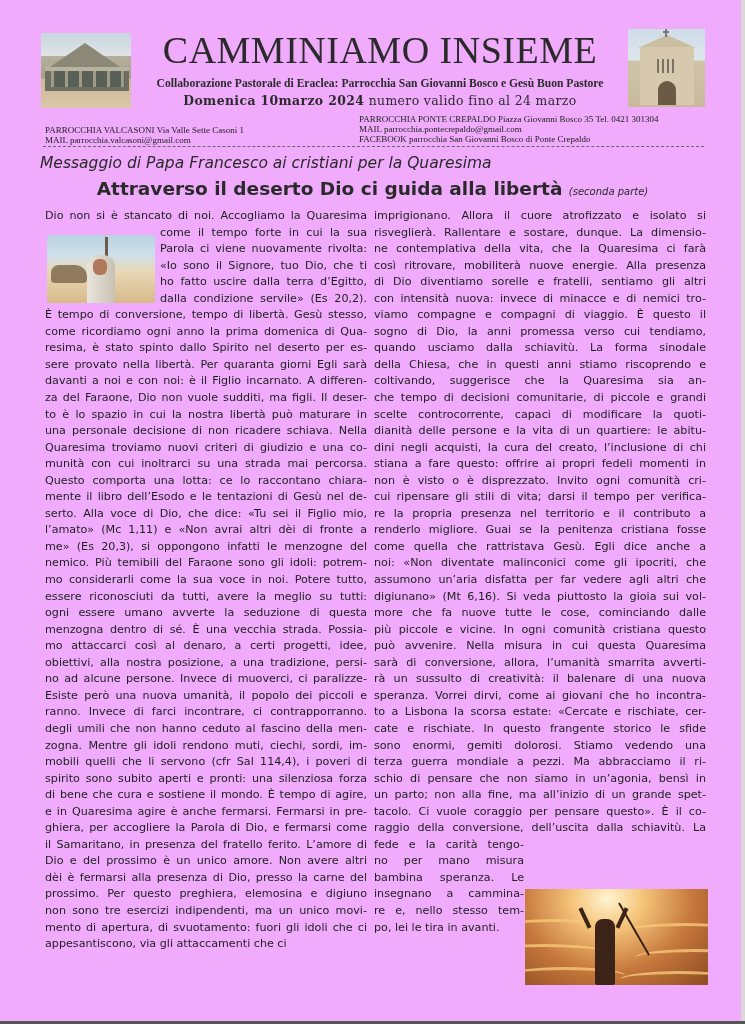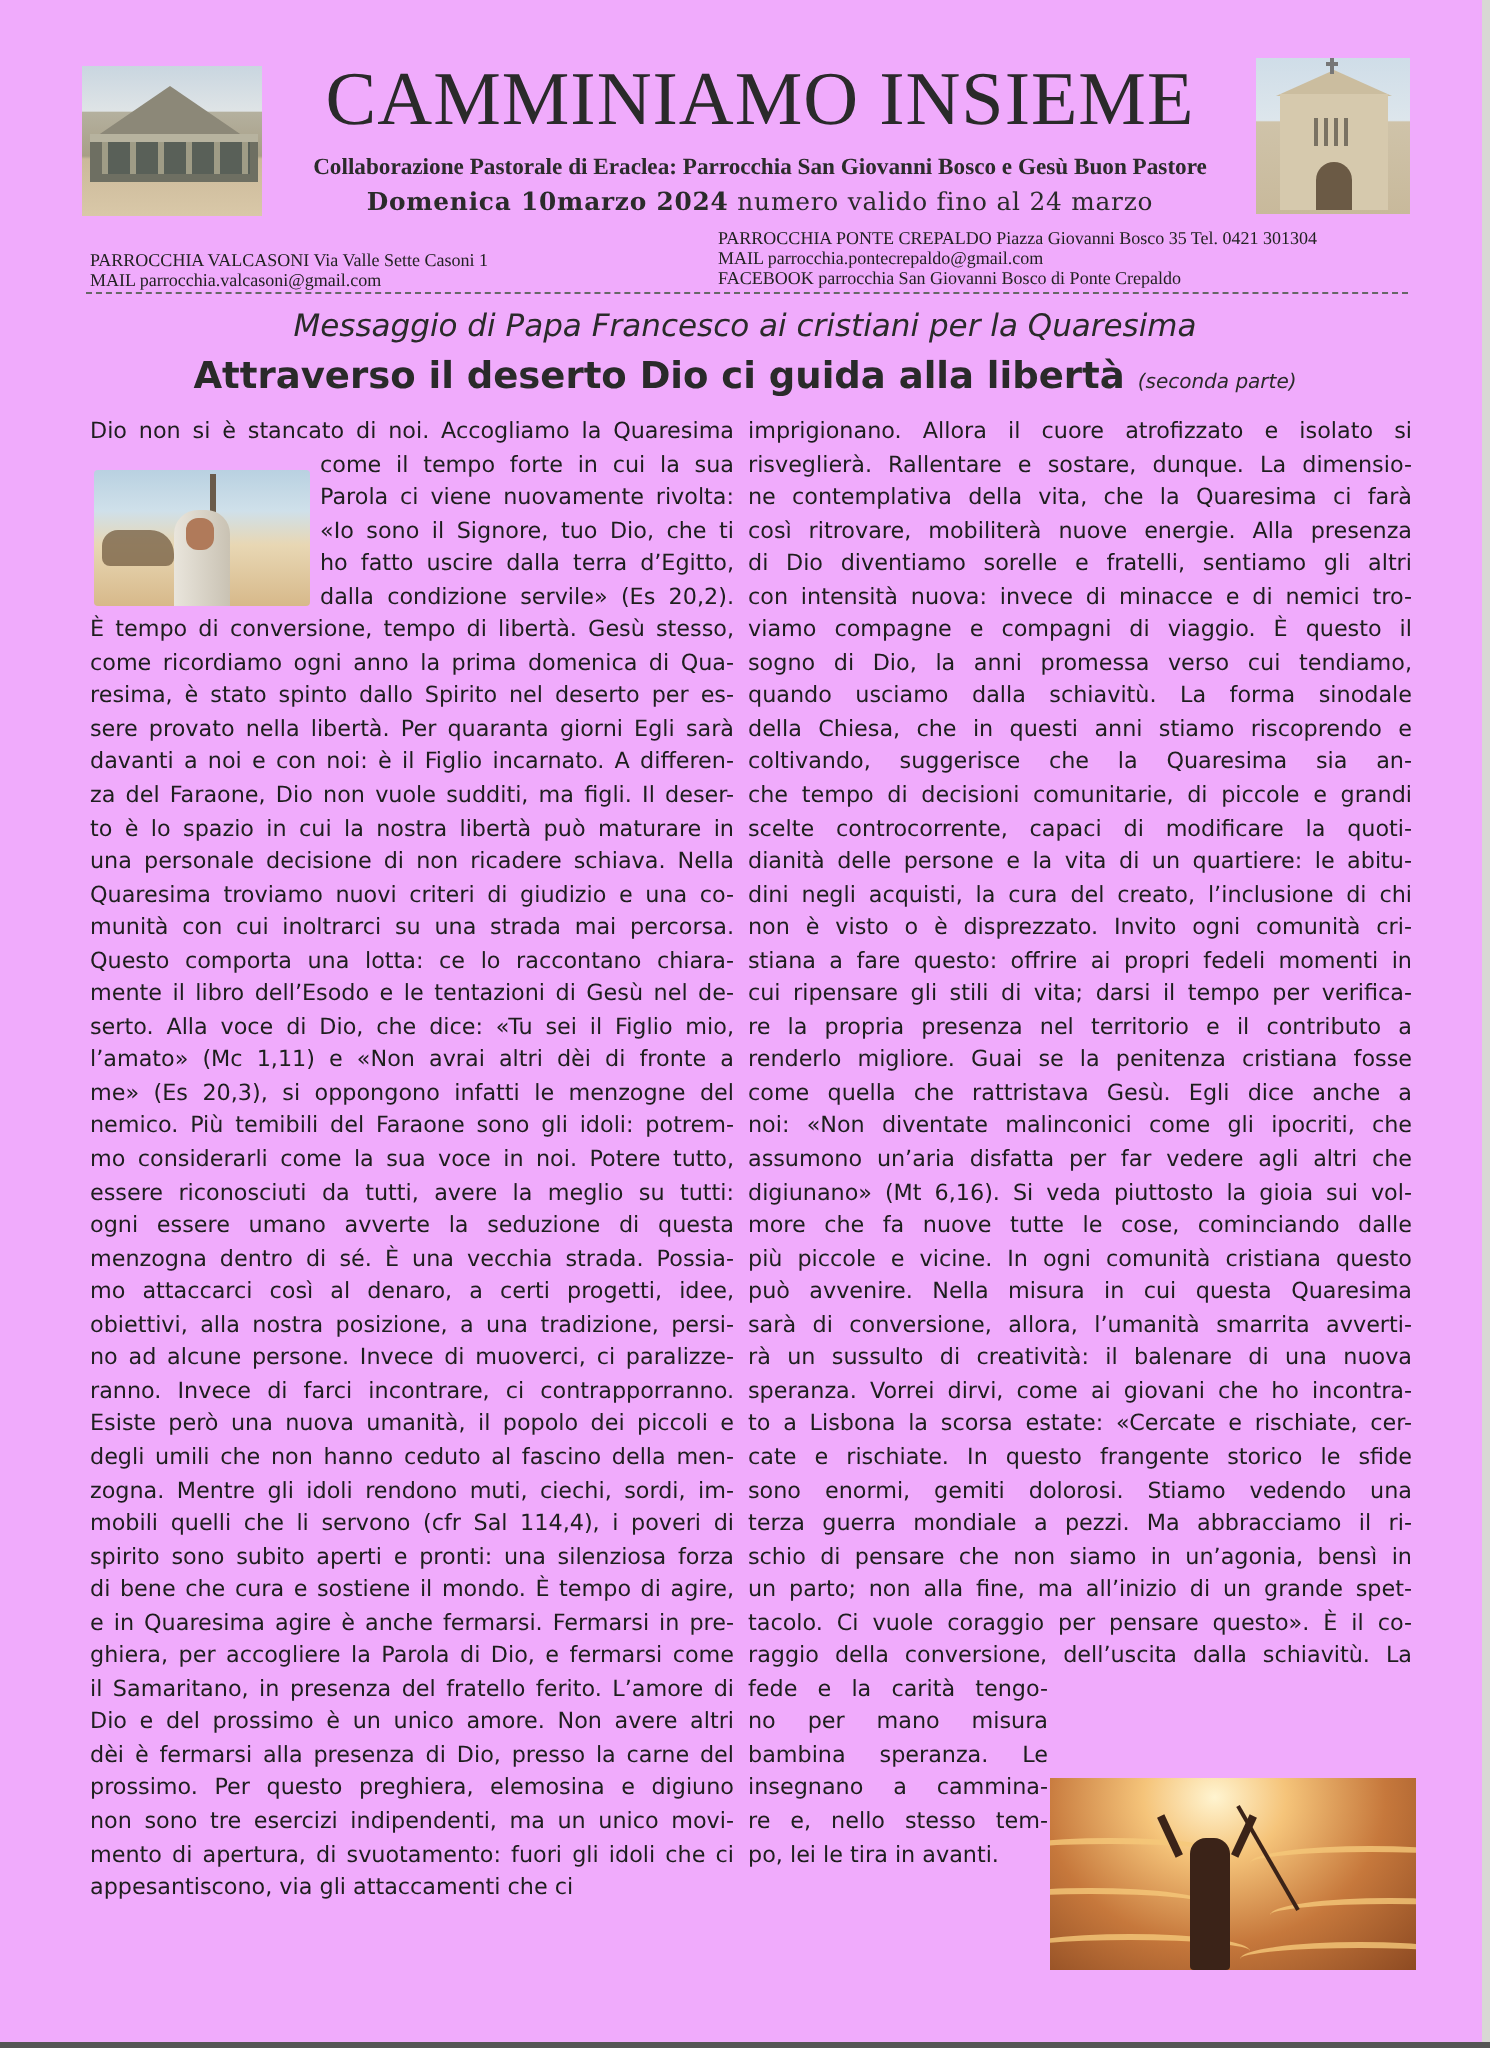--- a/index.html
+++ b/index.html
@@ -25,21 +25,21 @@
   .masthead { position: absolute; left: 140px; top: 28px; width: 480px; text-align: center; font-family: "Liberation Serif", serif; font-size: 38px; letter-spacing: 0.5px; color: #2a2a2a; line-height: 44px; }
   .subtitle { position: absolute; left: 140px; top: 77px; width: 480px; text-align: center; font-family: "Liberation Serif", serif; font-weight: bold; font-size: 11.6px; color: #2b2b2b; }
   .dateline { position: absolute; left: 140px; top: 93px; width: 480px; text-align: center; font-family: "DejaVu Serif", serif; font-size: 12.4px; color: #2b2b2b; letter-spacing: 0.4px; }
   .dateline b { font-weight: bold; }
 
   .contact { position: absolute; font-family: "Liberation Serif", serif; font-size: 9px; line-height: 10px; color: #222; }
   .contact-left { left: 45px; top: 125px; }
   .contact-right { left: 359px; top: 114px; }
   .header-rule { position: absolute; left: 43px; top: 146px; width: 661px; height: 0; border-top: 1.5px dashed #666; }
 
-  .kicker { position: absolute; left: 40px; top: 154px; width: 665px; text-align: center; font-family: "DejaVu Sans", sans-serif; font-style: italic; font-size: 15.5px; color: #2a2a2a; }
+  .kicker { position: absolute; left: 40px; top: 154px; width: 665px; font-family: "DejaVu Sans", sans-serif; font-style: italic; font-size: 15.5px; color: #2a2a2a; }
   .headline { position: absolute; left: 40px; top: 178px; width: 665px; text-align: center; font-family: "DejaVu Sans", sans-serif; font-weight: bold; font-size: 18.5px; color: #2a2a2a; }
   .headline .note { font-weight: normal; font-style: italic; font-size: 10px; }
 
   .col { position: absolute; font-family: "DejaVu Sans", sans-serif; font-size: 11.15px; line-height: 16.55px; color: #1e1e1e; text-align: justify; }
   .col-left { left: 45px; top: 208px; width: 322px; }
   .col-right { left: 374px; top: 208px; width: 332px; }
   .line { display: block; white-space: nowrap; text-align: justify; text-align-last: justify; }
   .line.last { text-align-last: left; }
   .indent { padding-left: 115px; }
   .narrow { width: 150px; }
@@ -125,22 +125,22 @@
       <span class="line">l’amato» (Mc 1,11) e «Non avrai altri dèi di fronte a</span>
       <span class="line">me» (Es 20,3), si oppongono infatti le menzogne del</span>
       <span class="line">nemico. Più temibili del Faraone sono gli idoli: potrem-</span>
       <span class="line">mo considerarli come la sua voce in noi. Potere tutto,</span>
       <span class="line">essere riconosciuti da tutti, avere la meglio su tutti:</span>
       <span class="line">ogni essere umano avverte la seduzione di questa</span>
       <span class="line">menzogna dentro di sé. È una vecchia strada. Possia-</span>
       <span class="line">mo attaccarci così al denaro, a certi progetti, idee,</span>
       <span class="line">obiettivi, alla nostra posizione, a una tradizione, persi-</span>
       <span class="line">no ad alcune persone. Invece di muoverci, ci paralizze-</span>
+      <span class="line">Esiste però una nuova umanità, il popolo dei piccoli e</span>
       <span class="line">ranno. Invece di farci incontrare, ci contrapporranno.</span>
-      <span class="line">Esiste però una nuova umanità, il popolo dei piccoli e</span>
       <span class="line">degli umili che non hanno ceduto al fascino della men-</span>
       <span class="line">zogna. Mentre gli idoli rendono muti, ciechi, sordi, im-</span>
       <span class="line">mobili quelli che li servono (cfr Sal 114,4), i poveri di</span>
       <span class="line">spirito sono subito aperti e pronti: una silenziosa forza</span>
       <span class="line">di bene che cura e sostiene il mondo. È tempo di agire,</span>
       <span class="line">e in Quaresima agire è anche fermarsi. Fermarsi in pre-</span>
       <span class="line">ghiera, per accogliere la Parola di Dio, e fermarsi come</span>
       <span class="line">il Samaritano, in presenza del fratello ferito. L’amore di</span>
       <span class="line">Dio e del prossimo è un unico amore. Non avere altri</span>
       <span class="line">dèi è fermarsi alla presenza di Dio, presso la carne del</span>
@@ -158,22 +158,22 @@
       <span class="line">con intensità nuova: invece di minacce e di nemici tro-</span>
       <span class="line">viamo compagne e compagni di viaggio. È questo il</span>
       <span class="line">sogno di Dio, la anni promessa verso cui tendiamo,</span>
       <span class="line">quando usciamo dalla schiavitù. La forma sinodale</span>
       <span class="line">della Chiesa, che in questi anni stiamo riscoprendo e</span>
       <span class="line">coltivando, suggerisce che la Quaresima sia an-</span>
       <span class="line">che tempo di decisioni comunitarie, di piccole e grandi</span>
       <span class="line">scelte controcorrente, capaci di modificare la quoti-</span>
       <span class="line">dianità delle persone e la vita di un quartiere: le abitu-</span>
       <span class="line">dini negli acquisti, la cura del creato, l’inclusione di chi</span>
+      <span class="line">stiana a fare questo: offrire ai propri fedeli momenti in</span>
       <span class="line">non è visto o è disprezzato. Invito ogni comunità cri-</span>
-      <span class="line">stiana a fare questo: offrire ai propri fedeli momenti in</span>
       <span class="line">cui ripensare gli stili di vita; darsi il tempo per verifica-</span>
       <span class="line">re la propria presenza nel territorio e il contributo a</span>
       <span class="line">renderlo migliore. Guai se la penitenza cristiana fosse</span>
       <span class="line">come quella che rattristava Gesù. Egli dice anche a</span>
       <span class="line">noi: «Non diventate malinconici come gli ipocriti, che</span>
       <span class="line">assumono un’aria disfatta per far vedere agli altri che</span>
       <span class="line">digiunano» (Mt 6,16). Si veda piuttosto la gioia sui vol-</span>
       <span class="line">more che fa nuove tutte le cose, cominciando dalle</span>
       <span class="line">più piccole e vicine. In ogni comunità cristiana questo</span>
       <span class="line">può avvenire. Nella misura in cui questa Quaresima</span>

